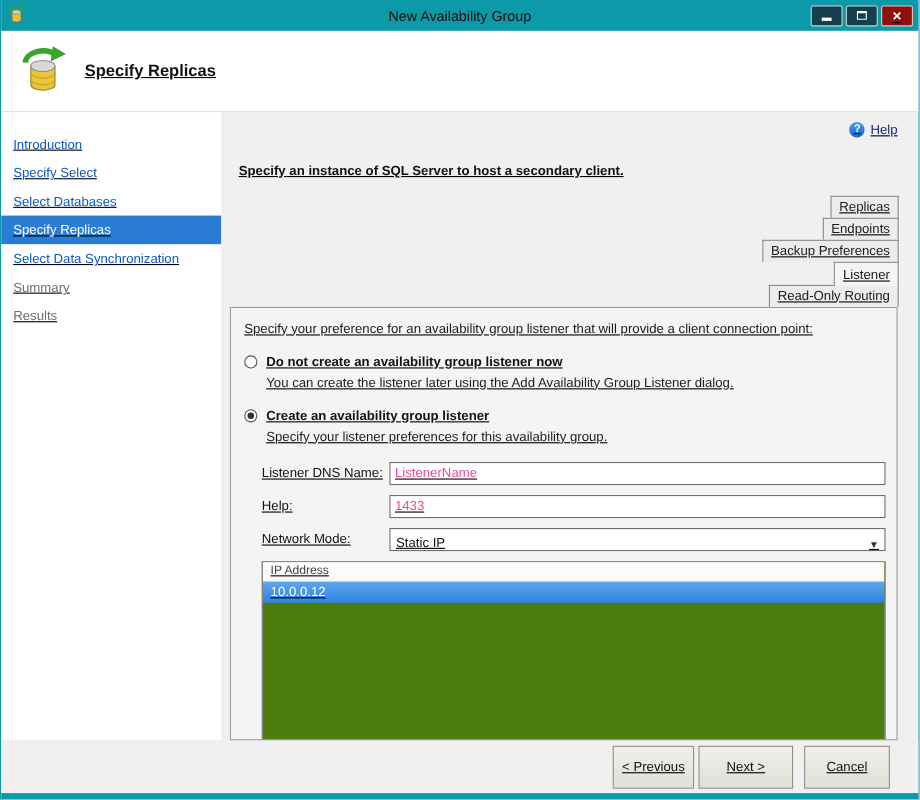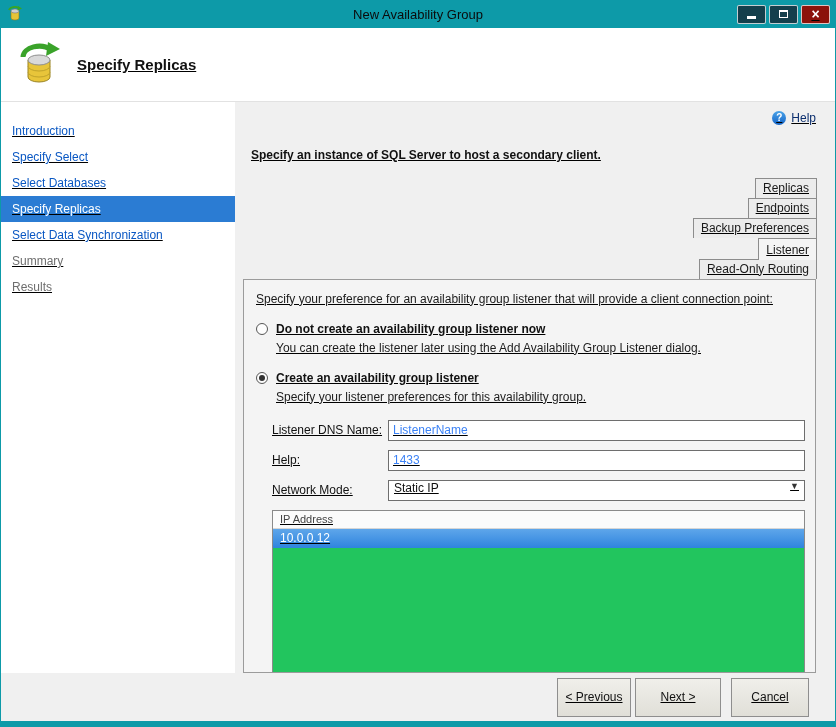--- a/index.html
+++ b/index.html
@@ -30,21 +30,21 @@
   .glyph-max{ width:9px; height:8px; border:1px solid #fff; border-top:2px solid #fff; display:block;}
   
   .header{
     height:74px; background:#ffffff; border-bottom:1px solid #e2e2e2;
     display:flex; align-items:center; flex:0 0 auto;
   }
   .header-icon{ width:48px; height:48px; margin:0 14px 0 14px; }
   .header h1{ font-size:15px; font-weight:bold; color:#111; }
   
   .body{ flex:1; display:flex; min-height:0; }
-  .sidebar{ width:234px; background:#ffffff; padding-top:16px; flex:0 0 auto; }
+  .sidebar{ width:200px; background:#ffffff; padding-top:16px; flex:0 0 auto; }
   .side-item{
     height:26px; display:flex; align-items:center; padding-left:11px;
     font-size:12px; cursor:default; white-space:nowrap;
   }
   .side-item.link{ color:#0957c3; }
   .side-item.active{ background:#2b7cd3; color:#ffffff; }
   .side-item.disabled{ color:#6e6e6e; }
   
   .main{ flex:1; padding:8px 19px 0 8px; display:flex; flex-direction:column; min-width:0;}
   .help-row{ display:flex; justify-content:flex-end; align-items:center; gap:5px; height:18px; }
@@ -70,29 +70,29 @@
     width:12px; height:12px; border:1px solid #565656; border-radius:50%;
     background:#fdfdfd; position:relative; flex:0 0 auto;
   }
   .radio.checked::after{ content:""; position:absolute; inset:2px; border-radius:50%; background:#313131; }
   .radio-label{ font-size:12px; font-weight:bold; color:#111; }
   .radio-desc{ font-size:12px; color:#1c1c1c; margin:5px 0 16px 22px; }
   .form-row{ display:flex; align-items:center; margin:0 0 9px 18px; }
   .form-row label{ width:116px; font-size:12px; color:#111; flex:0 0 auto; }
   .text-input{
     flex:1; height:21px; border:1px solid #6e6e6e; background:#fff;
-    font-family:"Liberation Sans",sans-serif; font-size:12px; padding:0 4px; color:#3b82f6;
+    font-family:"Liberation Sans",sans-serif; font-size:12px; padding:0 4px; color:#ec4899;
   }
   .select{
     flex:1; height:21px; border:1px solid #6e6e6e; background:#fff;
-    display:flex; align-items:flex-start; padding:0 5px; font-size:12px; color:#111; cursor:default;
+    display:flex; align-items:flex-end; padding:0 5px; font-size:12px; color:#111; cursor:default;
   }
   .select .arrow{ margin-left:auto; font-size:9px; color:#333; }
   .ip-list{
-    margin:4px 0 0 18px; height:168px; border:1px solid #8a8a8a; background:#22c55e; overflow:hidden;
+    margin:4px 0 0 18px; height:168px; border:1px solid #8a8a8a; background:#4d7c0f; overflow:hidden;
   }
   .ip-header{
     font-size:11px; color:#444; padding:2px 7px 3px; background:#fbfbfb;
     border-bottom:1px solid #d6d6d6;
   }
   .ip-row{ font-size:12px; padding:2px 7px 3px; color:#111; cursor:default; }
   .ip-row.selected{
     background:linear-gradient(#5ea6ea,#2f84de); color:#ffffff;
   }
   .panel-buttons{ display:flex; justify-content:flex-end; gap:9px; margin-top:10px; }

